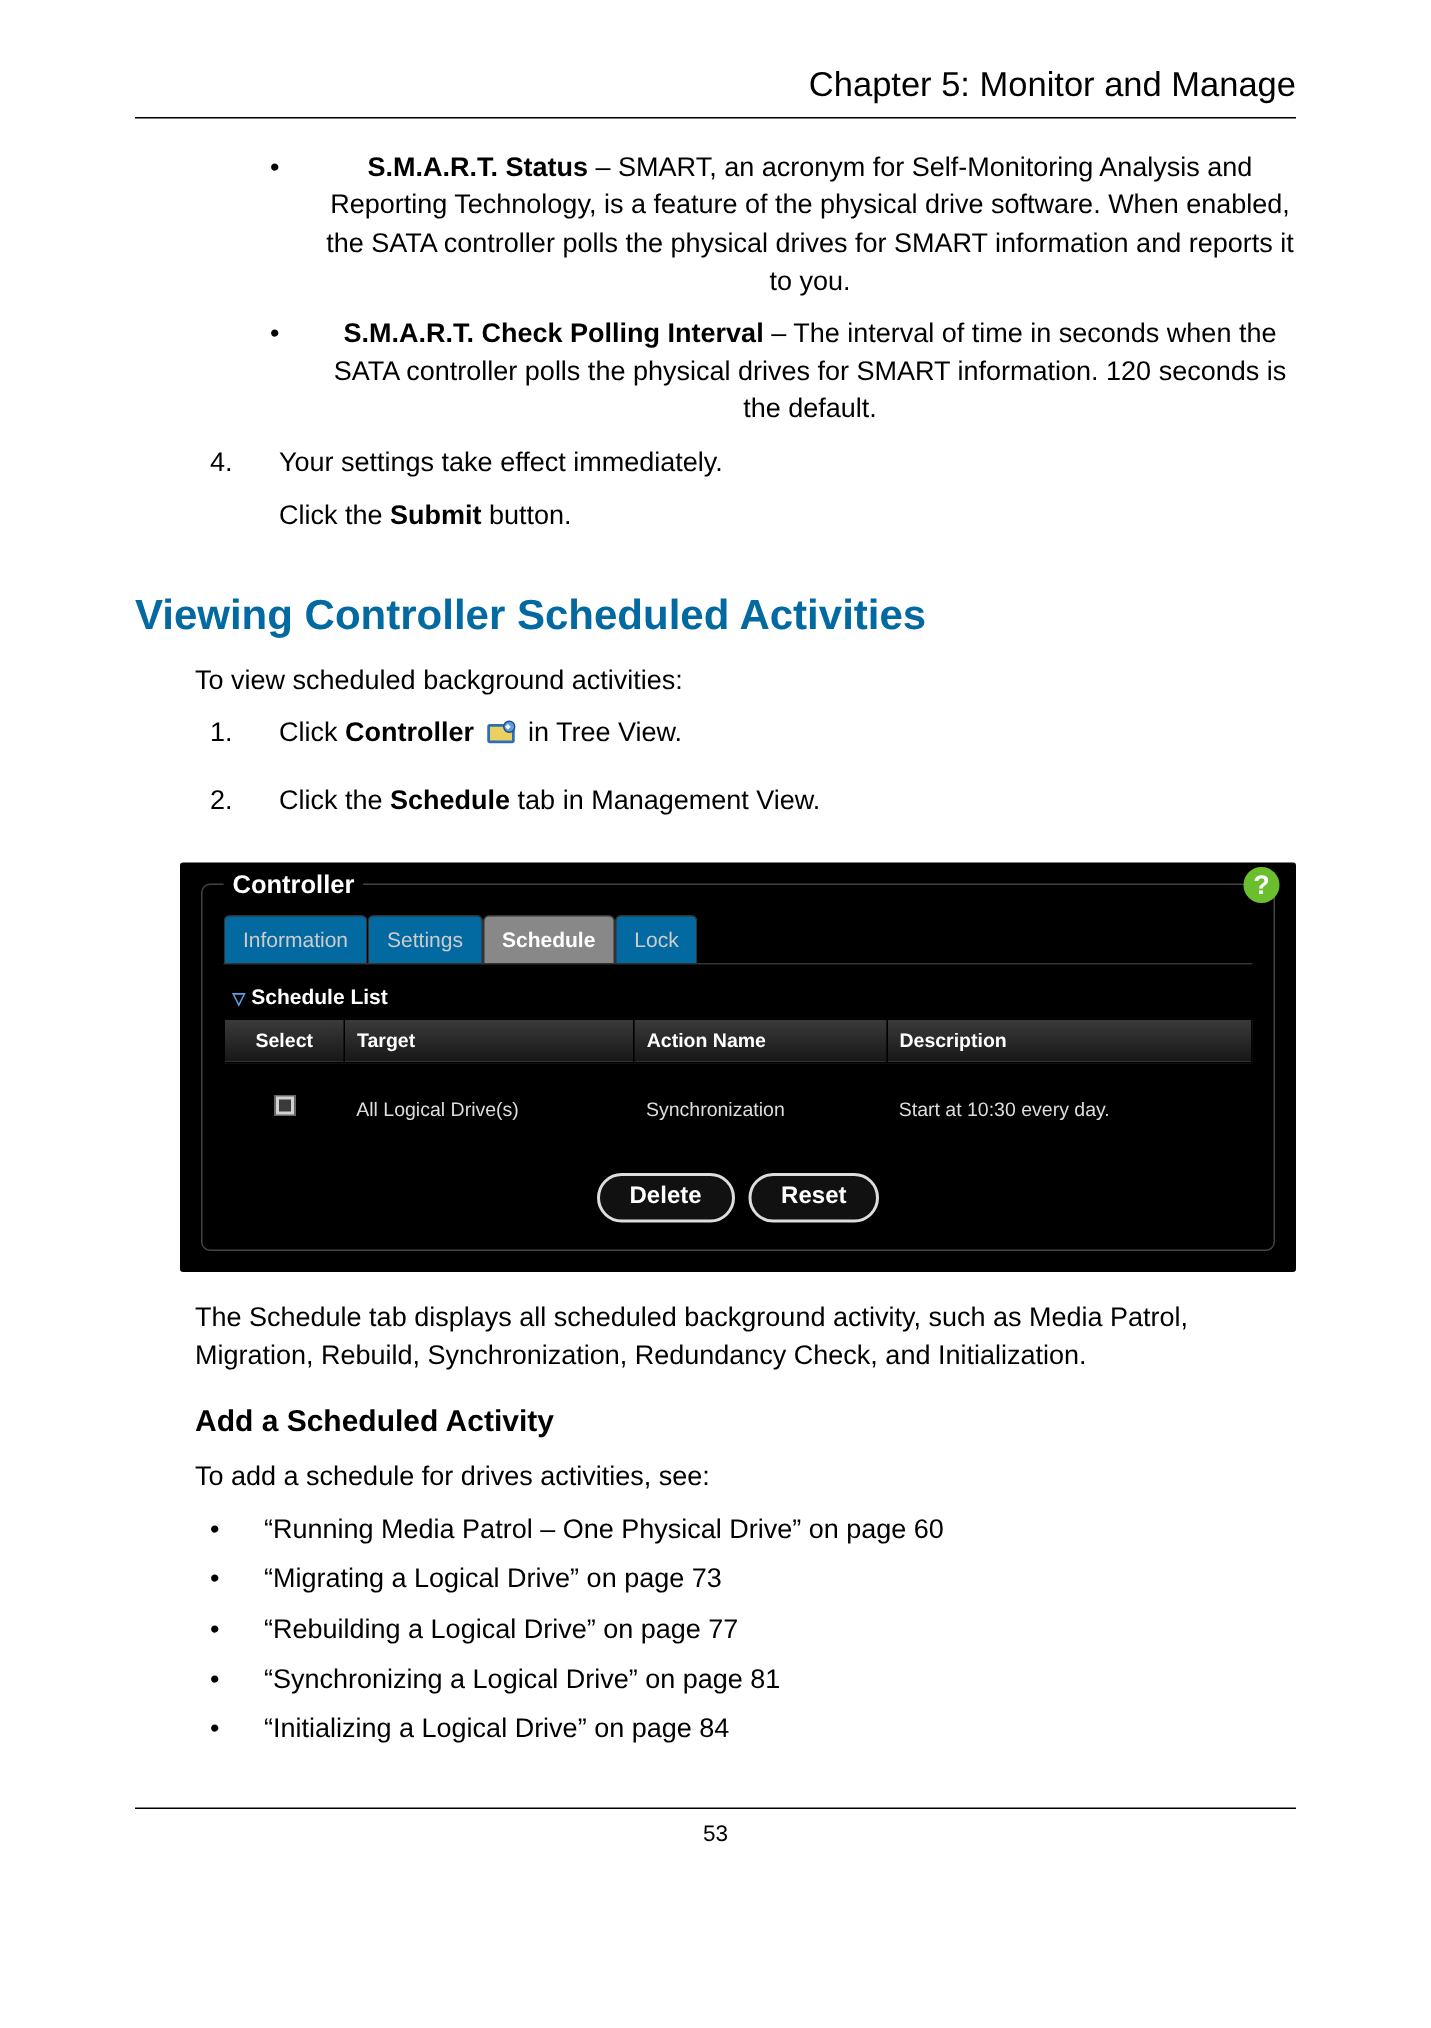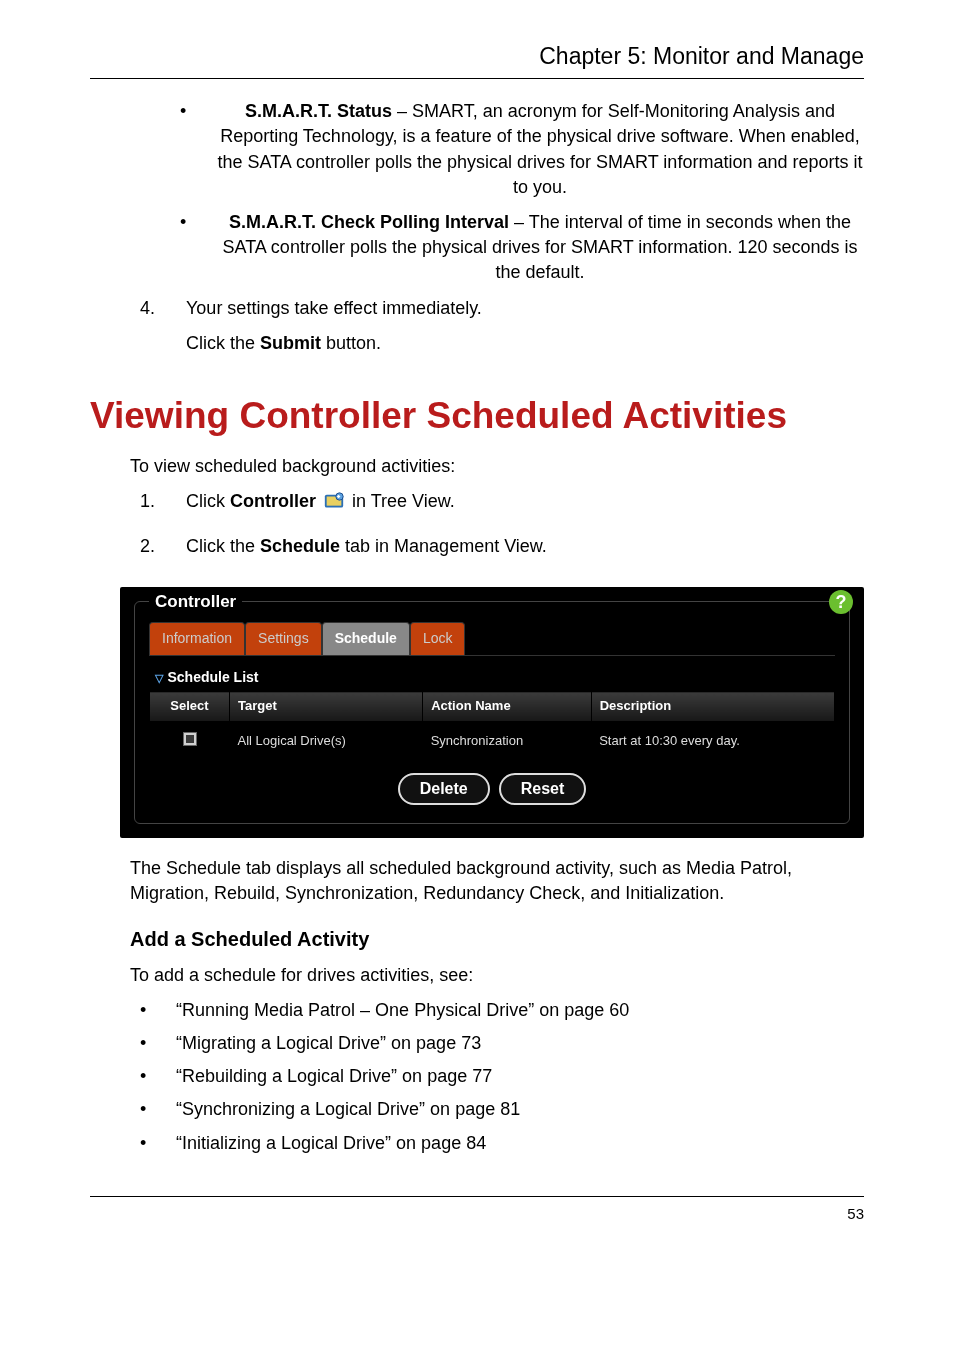--- a/index.html
+++ b/index.html
@@ -44,25 +44,25 @@
   .numitem {
     display: flex;
     gap: 26px;
     margin-bottom: 10px;
     padding-left: 10px;
   }
   .numitem .num { width: 20px; flex-shrink:0; }
   .numitem .body { flex: 1; }
   .numitem .body p { margin-bottom: 10px; }
   h2.section {
-    font-size: 37px;
+    font-size: 28px;
     font-weight: bold;
     margin-top: 24px;
     margin-bottom: 12px;
-    color: #b91c1c;
+    color: #0369a1;
     margin-left: -40px;
   }
   h3.subsection {
     font-size: 20px;
     font-weight: bold;
     margin-top: 18px;
     margin-bottom: 10px;
   }
   p.para { margin-bottom: 10px; }
   .controller-icon {
@@ -122,21 +122,21 @@
     padding: 6px 12px;
     font-size: 14px;
     color: #ccc;
     background: #5a5a5a;
     border: 1px solid #333;
     border-bottom: none;
     margin-right: 0;
     border-radius: 4px 4px 0 0;
     cursor: pointer;
   }
-  .tab.inactive { background: #c2410c; }
+  .tab.inactive { background: #0369a1; }
   .tab.active { background: #888; color: #fff; font-weight: bold; }
   .list-title {
     color: #fff;
     font-weight: bold;
     font-size: 14px;
     margin: 12px 0 4px 6px;
   }
   .list-title .chev {
     display: inline-block;
     margin-right: 4px;
@@ -153,21 +153,21 @@
     background: linear-gradient(#3b3b3b,#171717);
     color: #fff;
     font-weight: bold;
     padding: 5px 8px;
     text-align: left;
     border: 1px solid #000;
     font-size: 13px;
   }
   table.sched th.sel { width: 80px; text-align: center; }
   table.sched td {
-    padding: 10px 8px;
+    padding: 21px 8px;
     border-top: 1px solid #222;
   }
   table.sched td.sel { text-align: center; }
   .checkbox-img {
     display: inline-block;
     width: 14px;
     height: 14px;
     background: #d0d0d0;
     border: 1px solid #666;
     position: relative;
@@ -191,21 +191,21 @@
     padding: 3px 20px;
     font-weight: bold;
     font-size: 16px;
     margin: 0 2px;
     cursor: pointer;
   }
   .footer {
     border-top: 1px solid #000;
     margin-top: 40px;
     padding-top: 6px;
-    text-align: right;
+    text-align: center;
     font-size: 15px;
   }
   ul.refs { list-style: none; padding-left: 10px; }
   ul.refs li { position: relative; padding-left: 36px; margin-bottom: 8px; }
   ul.refs li::before { content: "•"; position: absolute; left: 0; }
 </style>
 </head>
 <body>
 
 <div class="page">

